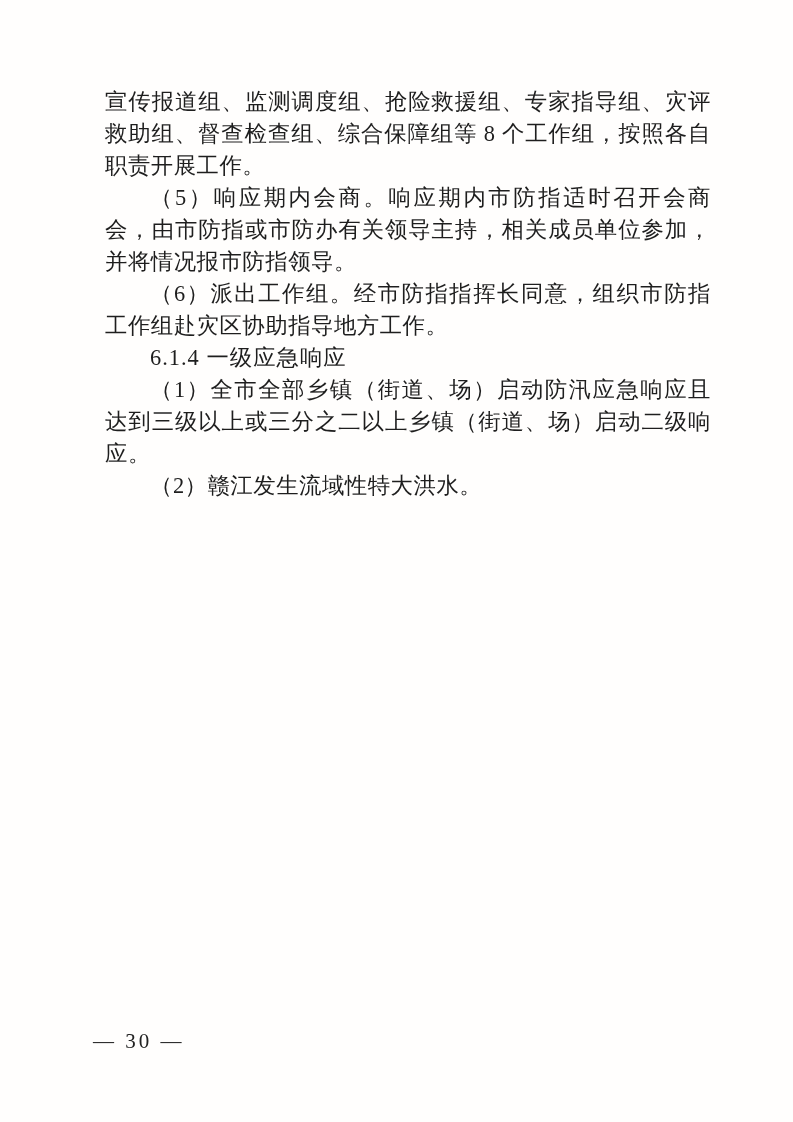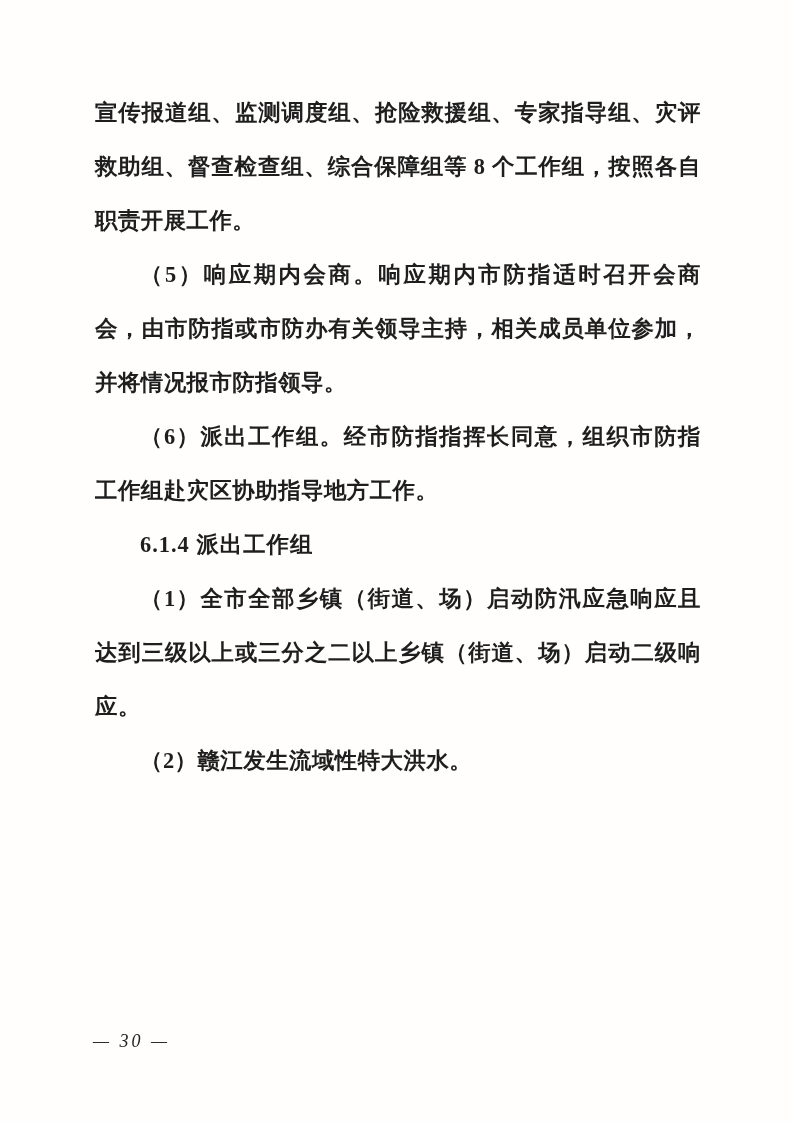--- a/index.html
+++ b/index.html
@@ -11,58 +11,56 @@
     position: relative;
     width: 793px;
     height: 1122px;
     background: #fffefd;
     overflow: hidden;
     font-family: "Liberation Serif", serif;
     color: #1e1e1e;
   }
   .doc-body {
     position: absolute;
-    left: 95px;
+    left: 105px;
     top: 86px;
     width: 606px;
     font-size: 22.4px;
-    line-height: 54px;
+    line-height: 32px;
     text-align: justify;
     text-justify: inter-character;
     letter-spacing: 0.5px;
-    font-weight: bold;
   }
   .doc-body p {
     margin: 0;
     padding: 0;
   }
   .doc-body p.indent {
     text-indent: 45px;
   }
   .doc-body p.heading {
     
     letter-spacing: 1px;
   }
   .page-footer {
     position: absolute;
     left: 93px;
     top: 1026px;
-    font-size: 18px;
+    font-size: 21px;
     line-height: 30px;
     letter-spacing: 3px;
     color: #222222;
-    font-style: italic;
   }
 </style>
 </head>
 <body>
 
 <div class="page">
   <div class="doc-body">
       <p class="">宣传报道组、监测调度组、抢险救援组、专家指导组、灾评救助组、督查检查组、综合保障组等 8 个工作组，按照各自职责开展工作。</p>
       <p class="indent">（5）响应期内会商。响应期内市防指适时召开会商会，由市防指或市防办有关领导主持，相关成员单位参加，并将情况报市防指领导。</p>
       <p class="indent">（6）派出工作组。经市防指指挥长同意，组织市防指工作组赴灾区协助指导地方工作。</p>
-      <p class="indent heading">6.1.4 派出工作组</p>
+      <p class="indent heading">6.1.4 一级应急响应</p>
       <p class="indent">（1）全市全部乡镇（街道、场）启动防汛应急响应且达到三级以上或三分之二以上乡镇（街道、场）启动二级响应。</p>
       <p class="indent">（2）赣江发生流域性特大洪水。</p>
     </div>
   <div class="page-footer">— 30 —</div>
 </div>
 
 </body></html>

